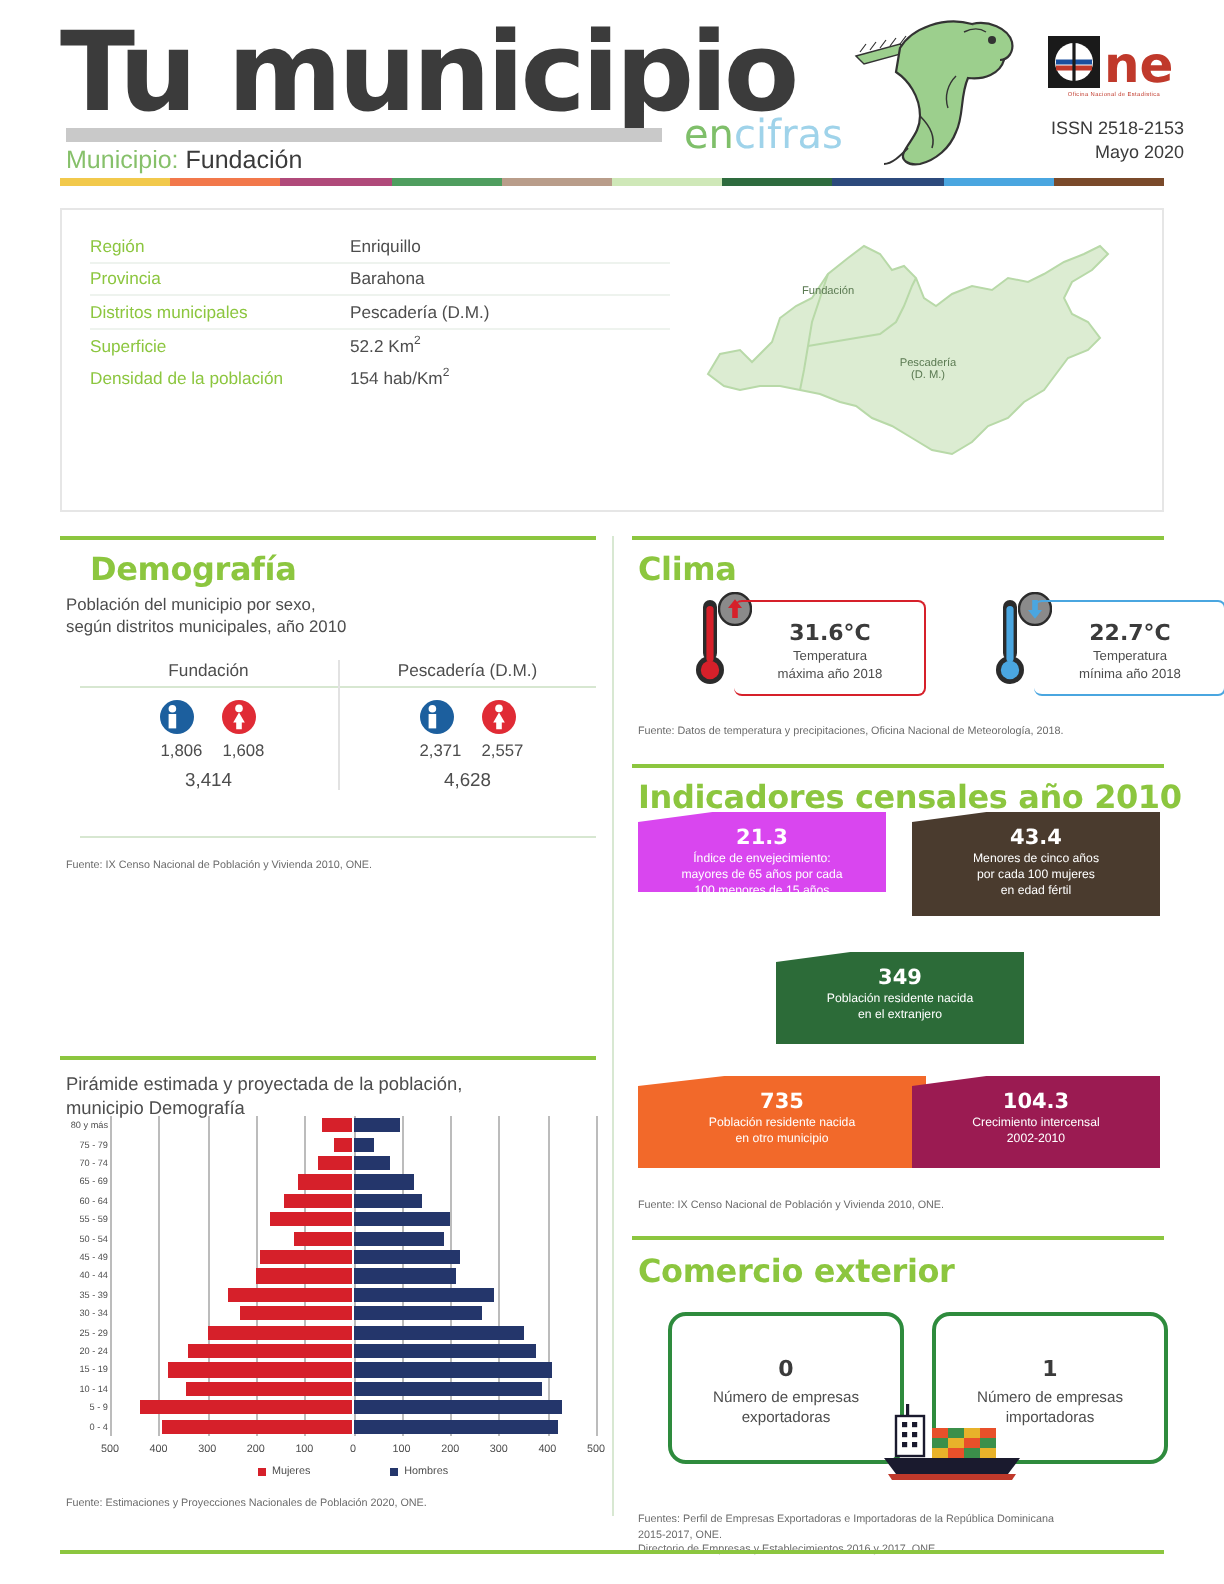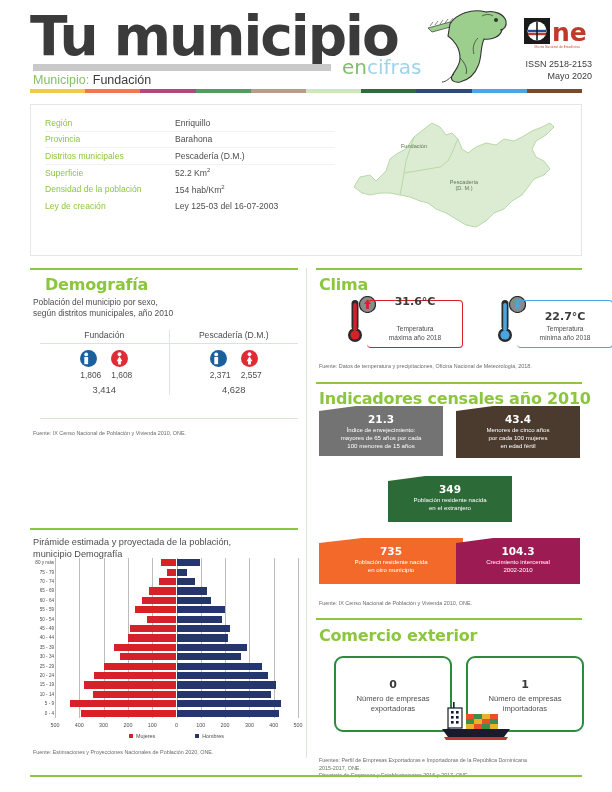--- a/index.html
+++ b/index.html
@@ -189,24 +189,20 @@
       <div class="k">Distritos municipales</div>
       <div class="v">Pescadería (D.M.)</div>
       </div>
       <div class="row">
       <div class="k">Superficie</div>
       <div class="v">52.2 Km<sup>2</sup></div>
       </div>
       <div class="row">
       <div class="k">Densidad de la población</div>
       <div class="v">154 hab/Km<sup>2</sup></div>
-      </div>
-      <div class="row">
-      <div class="k">Ley de creación</div>
-      <div class="v">Ley 125-03 del 16-07-2003</div>
       </div>
     </div>
 
   <div class="mapbox">
     <svg viewBox="0 0 245 146" width="245" height="146">
       <path d="M18 78 L24 68 L34 66 L40 72 L50 62 L54 50 L62 44 L70 40 L78 28 L88 20
                L96 14 L104 18 L110 26 L116 24 L122 30 L126 40 L132 44 L140 38 L150 34
                L160 36 L168 30 L178 32 L186 28 L196 22 L206 18 L214 14 L218 18 L210 26
                L200 32 L196 40 L200 48 L208 52 L214 60 L208 66 L198 70 L192 78 L186 86
                L176 92 L168 100 L158 104 L150 112 L140 118 L130 116 L120 110 L110 104
@@ -401,21 +397,21 @@
         <circle cx="10" cy="37" r="4.6" fill="#d6202a"></circle>
       </svg>
       <svg style="position:absolute;left:359px;top:296px;width:17px;height:17px" viewBox="0 0 17 17">
         <circle cx="8.5" cy="8.5" r="8" fill="#8a8a8a" stroke="#2b2b2b" stroke-width="1.2"></circle>
         <path d="M8.5 3.6 L12 8 H9.9 v5 H7.1 v-5 H5 Z" fill="#d6202a"></path>
       </svg>
       <div class="clima-box" style="left:367px;top:300px;border:1.5px solid #d6202a;border-top:none;border-left:none;
                border-right:1.5px solid #d6202a;border-bottom:1.5px solid #d6202a;
                border-top-right-radius:4px;border-bottom-right-radius:4px;border-bottom-left-radius:4px;
                border-top:1.5px solid #d6202a;border-left:none;width:96px;height:48px"></div>
-      <div class="clima-val" style="left:367px;top:295px;width:96px">31.6°C</div>
+      <div class="clima-val" style="left:367px;top:310px;width:96px">31.6°C</div>
       <div class="clima-cap" style="left:367px;top:324px;width:96px">Temperatura<br>máxima año 2018</div>
     <svg class="thermo" style="left:495px;top:298px" viewBox="0 0 20 46">
         <rect x="6.5" y="2" width="7" height="30" rx="3.5" fill="#2b2b2b"></rect>
         <circle cx="10" cy="37" r="7" fill="#2b2b2b"></circle>
         <rect x="8.2" y="5" width="3.6" height="28" rx="1.8" fill="#4aa6e0"></rect>
         <circle cx="10" cy="37" r="4.6" fill="#4aa6e0"></circle>
       </svg>
       <svg style="position:absolute;left:509px;top:296px;width:17px;height:17px" viewBox="0 0 17 17">
         <circle cx="8.5" cy="8.5" r="8" fill="#8a8a8a" stroke="#2b2b2b" stroke-width="1.2"></circle>
         <path d="M8.5 13.4 L5 9 H7.1 V4 h2.8 v5 H12 Z" fill="#4aa6e0"></path>
@@ -424,21 +420,21 @@
                border-right:1.5px solid #4aa6e0;border-bottom:1.5px solid #4aa6e0;
                border-top-right-radius:4px;border-bottom-right-radius:4px;border-bottom-left-radius:4px;
                border-top:1.5px solid #4aa6e0;border-left:none;width:96px;height:48px"></div>
       <div class="clima-val" style="left:517px;top:310px;width:96px">22.7°C</div>
       <div class="clima-cap" style="left:517px;top:324px;width:96px">Temperatura<br>mínima año 2018</div>
   </div>
 <div class="src" style="left:319px; top:363px; width:265px;">Fuente: Datos de temperatura y precipitaciones, Oficina Nacional de Meteorología, 2018.</div>
 
 <div class="sect-title" style="left:319px; top:389px;">Indicadores censales año 2010</div>
 <div id="ind-wrap">
-    <div class="ribbon" style="left:319px;top:406px;width:124px;height:50px;background:#737373">
+    <div class="ribbon" style="left:319px;top:406px;width:124px;height:40px;background:#d946ef">
       <div class="rv">21.3</div>
       <div class="rl">Índice de envejecimiento:<br>mayores de 65 años por cada<br>100 menores de 15 años</div>
     </div>
     <div class="ribbon" style="left:456px;top:406px;width:124px;height:52px;background:#4a3b2e">
       <div class="rv">43.4</div>
       <div class="rl">Menores de cinco años<br>por cada 100 mujeres<br>en edad fértil</div>
     </div>
     <div class="ribbon" style="left:388px;top:476px;width:124px;height:46px;background:#2c6b38">
       <div class="rv">349</div>
       <div class="rl">Población residente nacida<br>en el extranjero</div>

